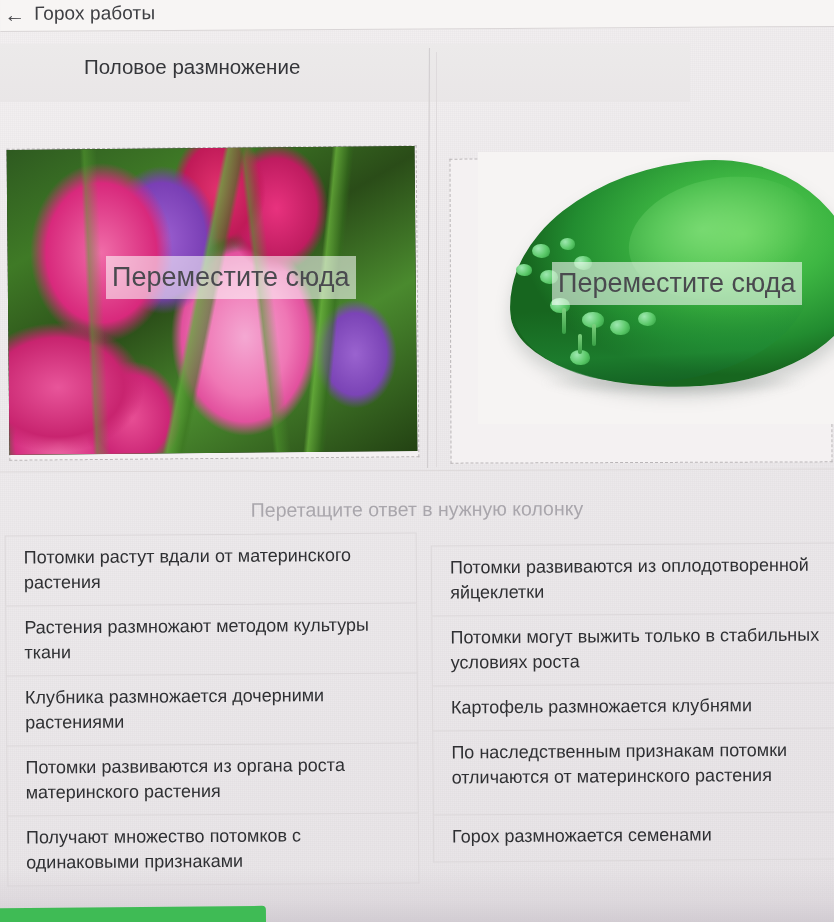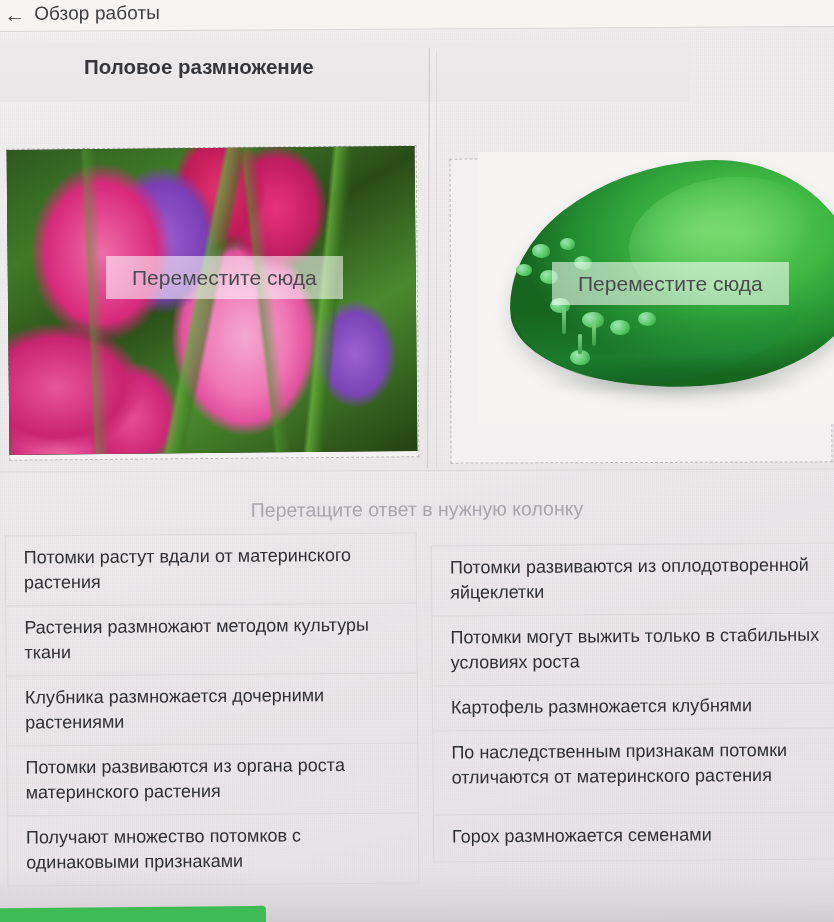--- a/index.html
+++ b/index.html
@@ -52,21 +52,20 @@
     margin-top: 3px;
     white-space: nowrap;
   }
 
   
   #headers {
     position: absolute;
     left: 0; top: 44px;
     width: 690px; height: 58px;
     background: linear-gradient(180deg,#eceaea 0%, #e9e6e7 100%);
-    font-weight: bold;
   }
   .col-title {
     position: absolute;
     top: 12px;
     font-size: 20.5px;
     color: #35363a;
     white-space: nowrap;
   }
   #title-left  { left: 84px; top: 11px; }
   #title-right { left: 489px; top: 22px; }
@@ -180,25 +179,25 @@
     width: 270px; height: 26px;
     border-radius: 50%;
     background: radial-gradient(ellipse at 50% 50%, rgba(120,130,125,.35), rgba(120,130,125,0) 70%);
     filter: blur(3px);
   }
 
   
   .drop-hint {
     position: absolute;
     text-align: center;
-    font-size: 21px;
+    font-size: 27px;
     line-height: 31px;
     color: #4a4a4f;
     background: rgba(255,255,255,0.56);
-    padding: 6px 26px;
+    padding: 6px 6px;
     white-space: nowrap;
   }
   #hint-left  { left: 106px; top: 256px; }
   #hint-right { left: 552px; top: 262px; }
 
   
   #sep-h {
     position: absolute;
     left: 0; top: 470px;
     width: 834px; height: 1px;
@@ -252,21 +251,21 @@
     pointer-events: none;
   }
 </style>
 </head>
 <body>
 
 <div id="screen">
 
   <div id="topbar">
     <span id="backarrow">←</span>
-    <span id="apptitle">Обзор работы</span>
+    <span id="apptitle">Горох работы</span>
   </div>
 
   <div id="headers">
     <div class="col-title" id="title-left">Половое размножение</div>
   </div>
 
   <div id="divider"></div>
   <div id="divider2"></div>
 
   <div id="dropzone-left" class="dropzone"></div>

